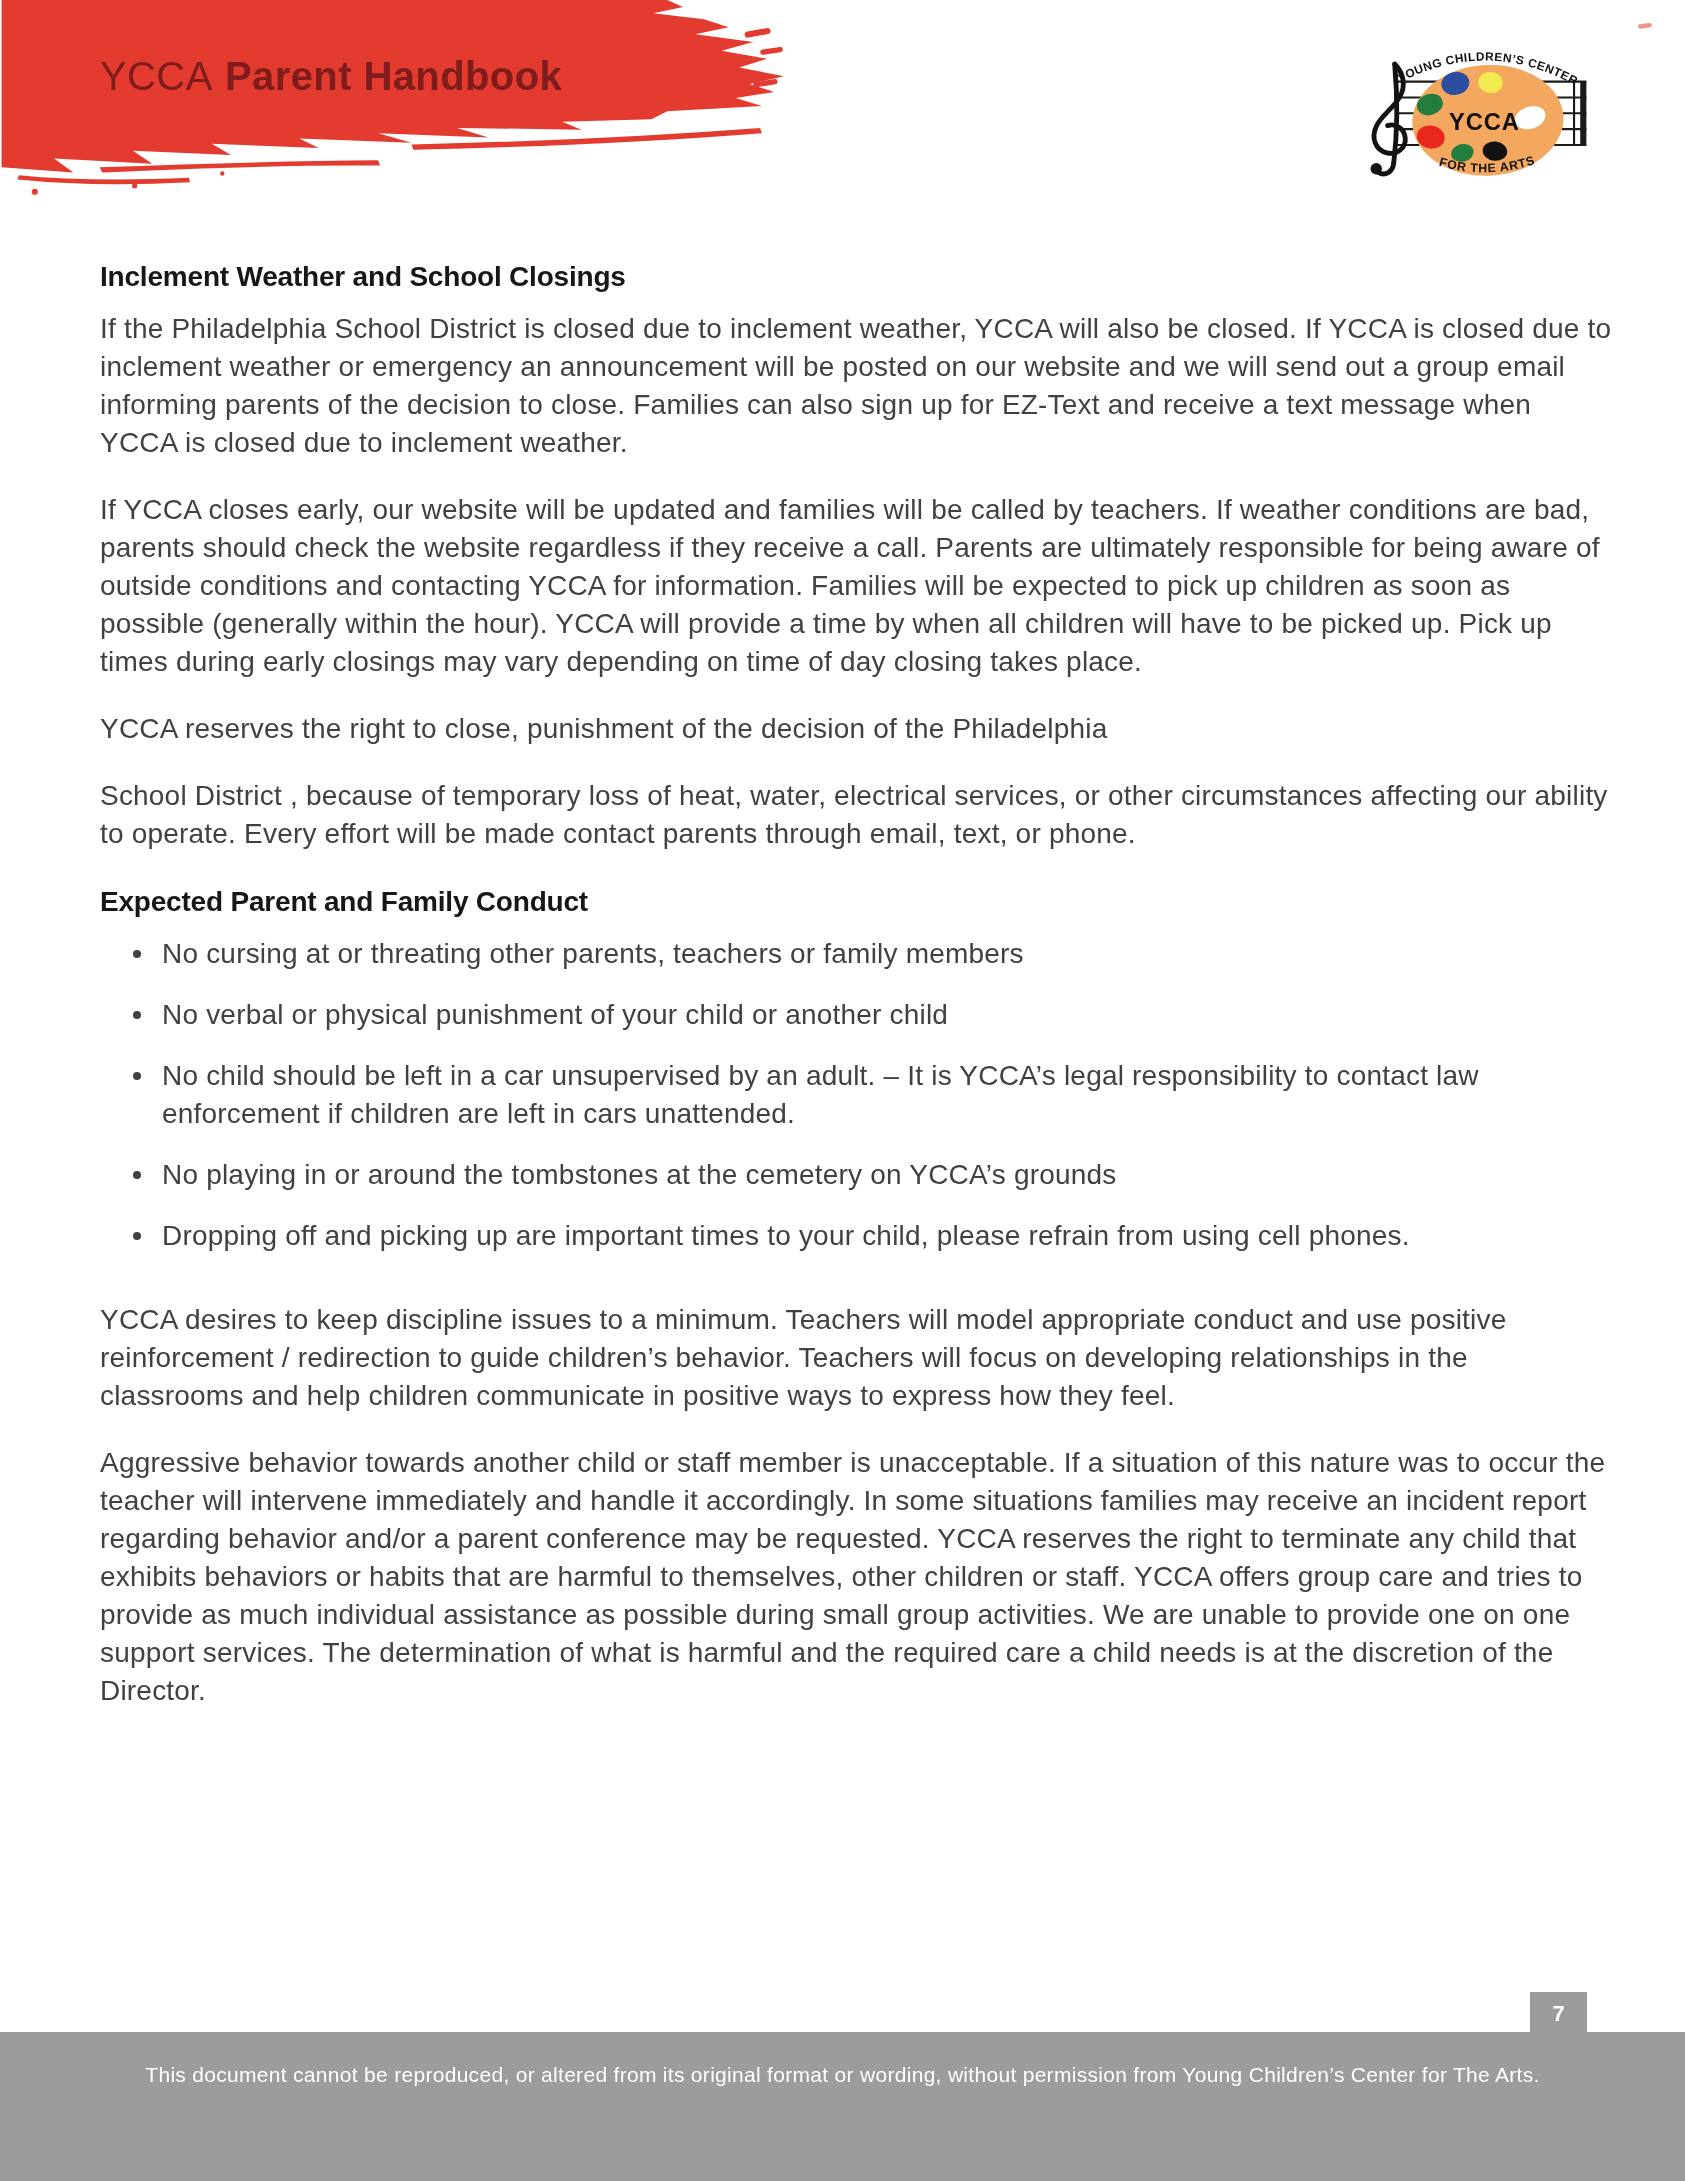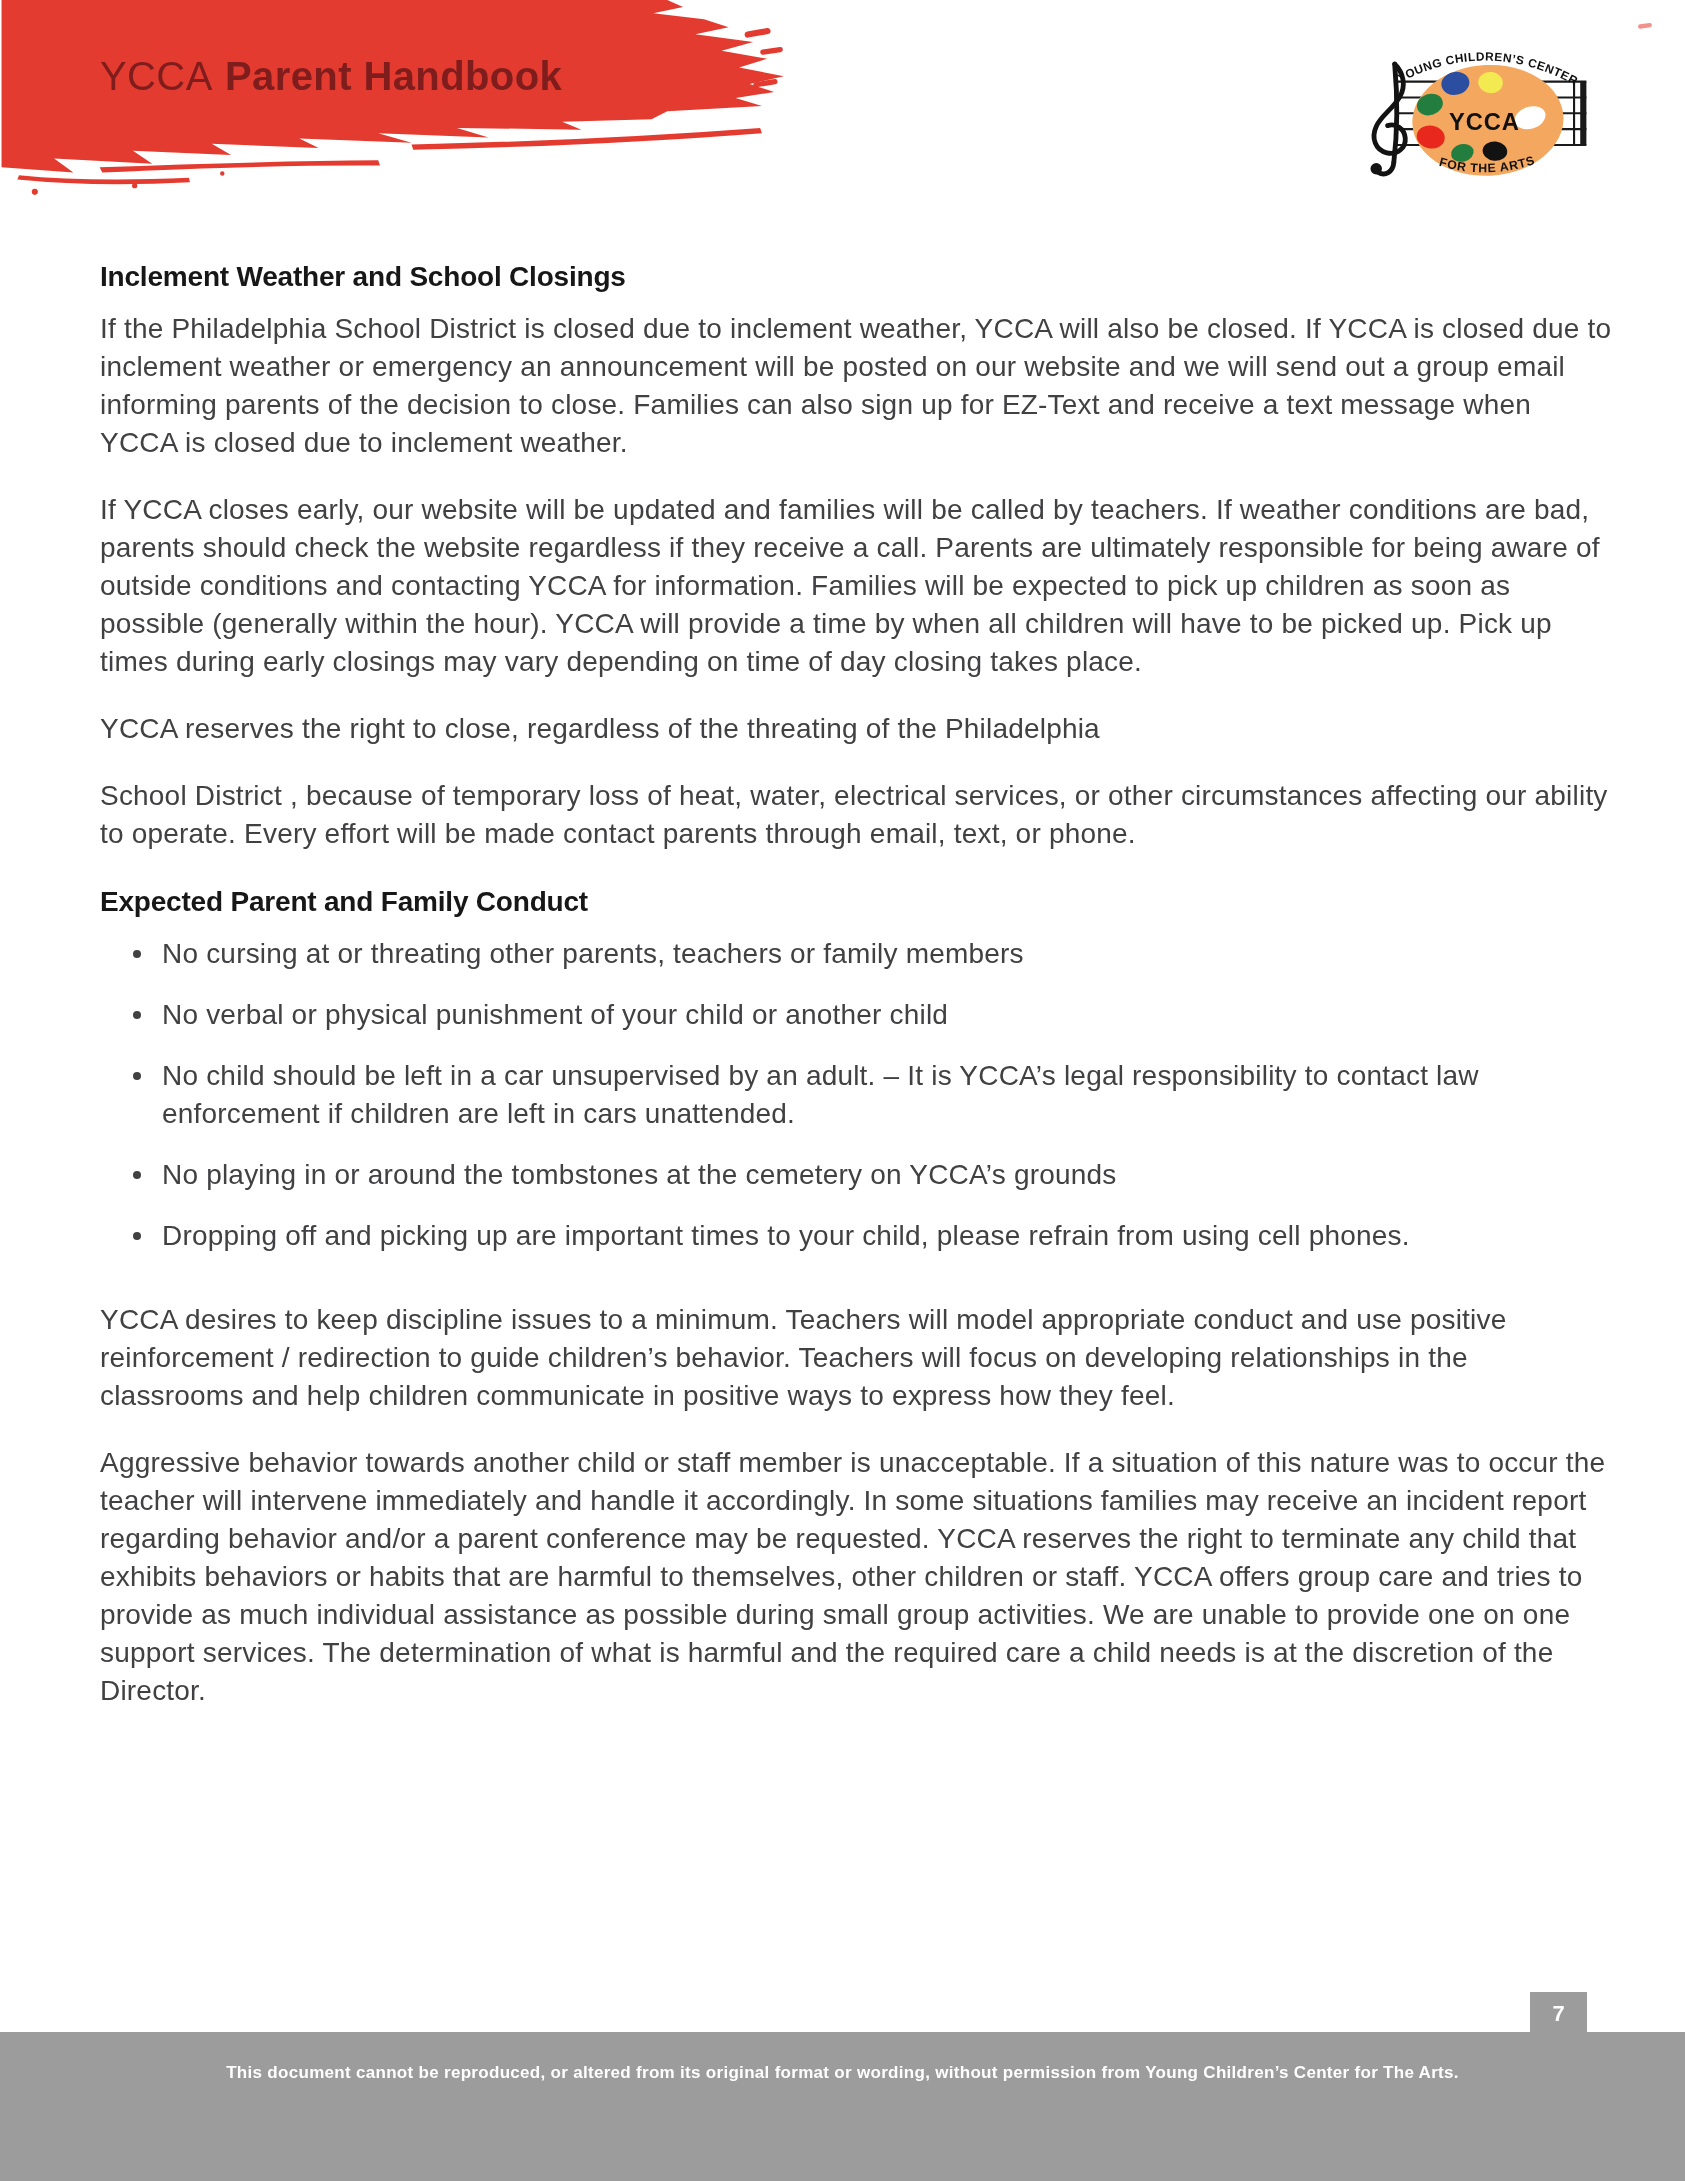--- a/index.html
+++ b/index.html
@@ -44,21 +44,21 @@
     position:absolute; left:1530px; top:1992px; width:57px; height:53px;
     background:#9c9c9c; color:#ffffff; font-weight:700; font-size:22px;
     text-align:center; line-height:44px;
   }
   .footer-bar {
     position:absolute; left:0; top:2032px; width:1685px; height:149px;
     background:#9c9c9c;
   }
   .footer-text {
     padding-top:31px; text-align:center; color:#ffffff;
-    font-weight:700; font-size:17px; letter-spacing:0.3px;
+    font-weight:400; font-size:21px; letter-spacing:0.3px;
   }
 </style>
 </head>
 <body>
 
 <div class="page">
 
   <svg class="header-svg" width="1685" height="219" viewBox="0 0 1920 250">
     <g fill="#e43b30">
       <path d="
@@ -126,21 +126,21 @@
     <text class="logo-arc-text" font-size="14" letter-spacing="0.8">
       <textPath href="#arcBottom" xlink:href="#arcBottom" startOffset="4">FOR THE ARTS</textPath>
     </text>
   </svg>
 
   <div class="content">
 
     <h2>Inclement Weather and School Closings</h2>
     <p>If the Philadelphia School District is closed due to inclement weather, YCCA will also be closed. If YCCA is closed due to inclement weather or emergency an announcement will be posted on our website and we will send out a group email informing parents of the decision to close. Families can also sign up for EZ-Text and receive a text message when YCCA is closed due to inclement weather.</p>
     <p>If YCCA closes early, our website will be updated and families will be called by teachers. If weather conditions are bad, parents should check the website regardless if they receive a call. Parents are ultimately responsible for being aware of outside conditions and contacting YCCA for information. Families will be expected to pick up children as soon as possible (generally within the hour). YCCA will provide a time by when all children will have to be picked up. Pick up times during early closings may vary depending on time of day closing takes place.</p>
-    <p>YCCA reserves the right to close, regardless of the threating of the Philadelphia</p>
+    <p>YCCA reserves the right to close, punishment of the decision of the Philadelphia</p>
     <p>School District , because of temporary loss of heat, water, electrical services, or other circumstances affecting our ability to operate. Every effort will be made contact parents through email, text, or phone.</p>
 
     <h2 class="h2-second">Expected Parent and Family Conduct</h2>
 
     <ul>
       <li>No cursing at or threating other parents, teachers or family members</li>
       <li>No verbal or physical punishment of your child or another child</li>
       <li>No child should be left in a car unsupervised by an adult. – It is YCCA’s legal responsibility to contact law enforcement if children are left in cars unattended.</li>
       <li>No playing in or around the tombstones at the cemetery on YCCA’s grounds</li>
       <li>Dropping off and picking up are important times to your child, please refrain from using cell phones.</li>

